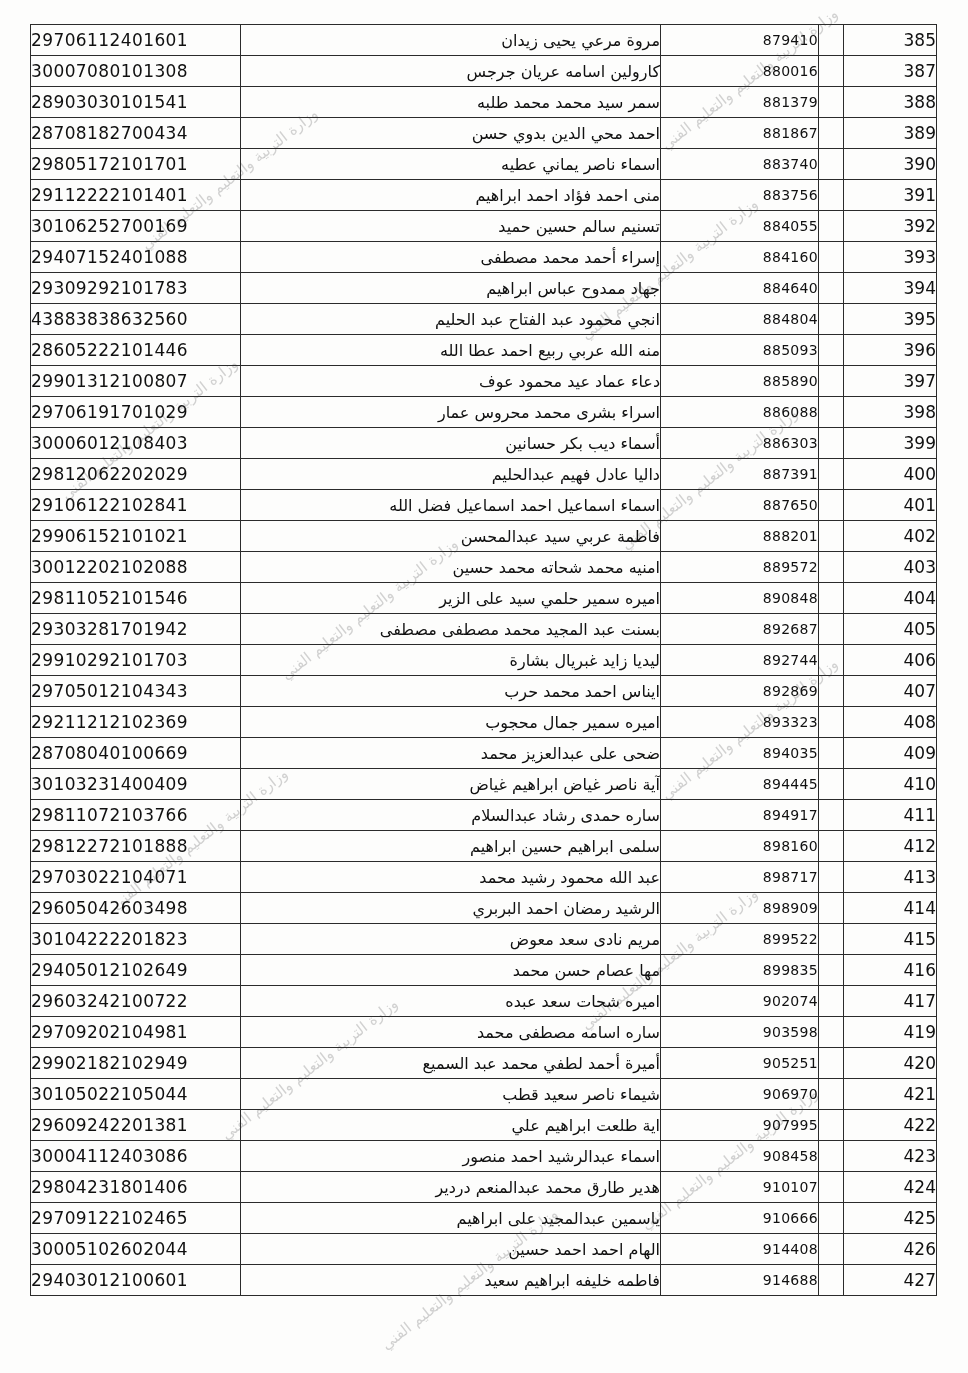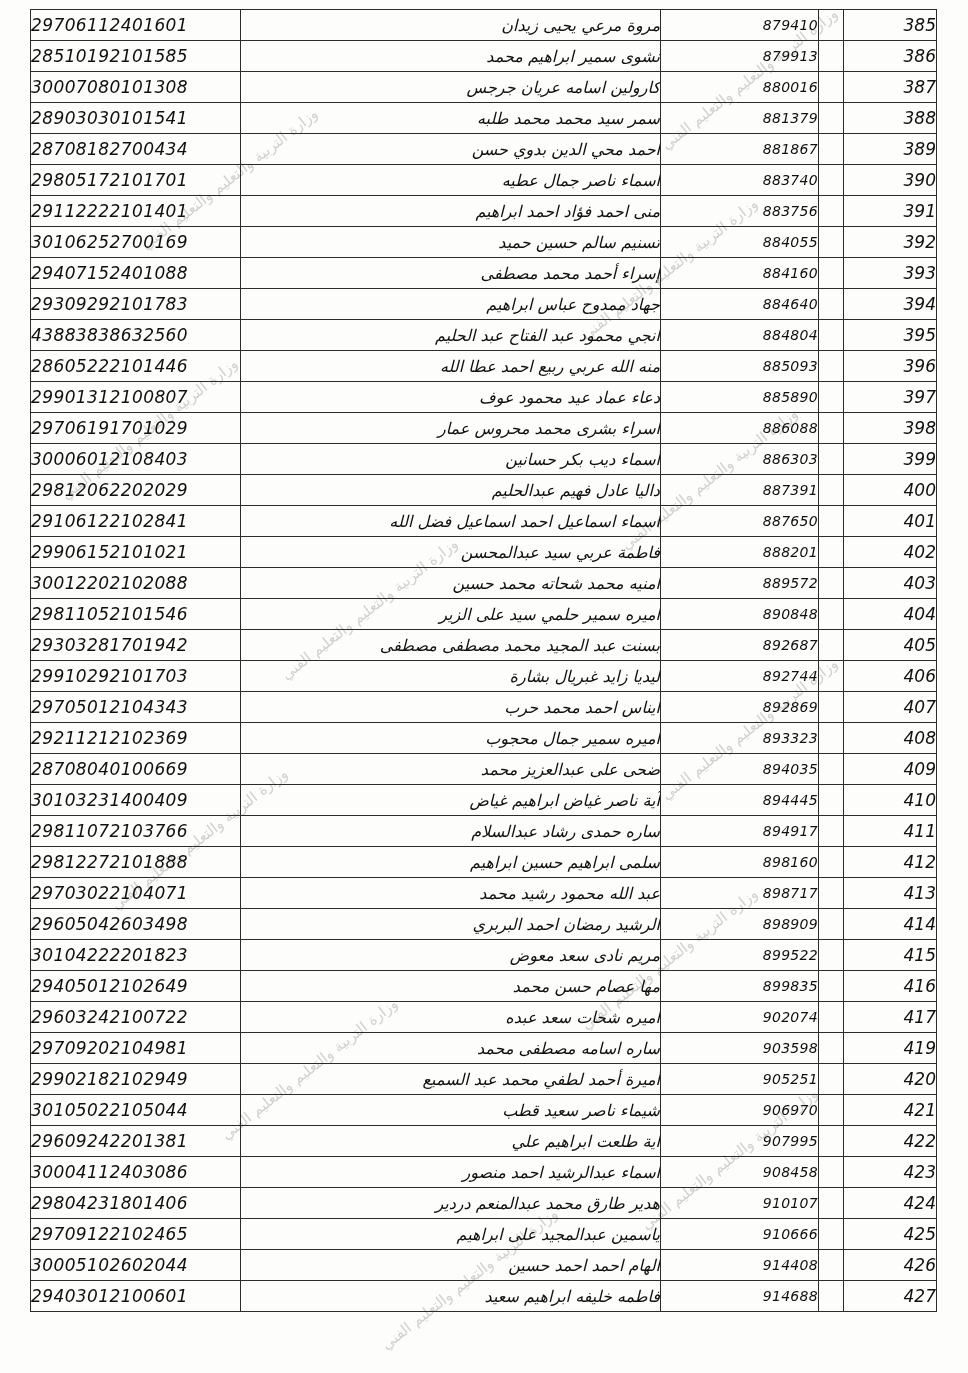--- a/index.html
+++ b/index.html
@@ -36,26 +36,25 @@
   .wm7  { left: 90px;  top: 830px; }
   .wm8  { left: 560px; top: 950px; }
   .wm9  { left: 200px; top: 1060px;}
   .wm10 { left: 620px; top: 1150px;}
   .wm11 { left: 360px; top: 1270px;}
 
   table.roster {
     position: absolute;
     z-index: 1;
     left: 30px;
-    top: 9px;
+    top: 24px;
     width: 906px;
     border-collapse: collapse;
     table-layout: fixed;
     background: transparent;
-    font-style: italic;
   }
   table.roster td {
     border: 1px solid #2b2b2b;
     height: 30px;
     padding: 0;
     color: #101010;
     vertical-align: middle;
     overflow: hidden;
     white-space: nowrap;
   }
@@ -120,27 +119,20 @@
     </colgroup>
     <tbody>
         <tr>
           <td class="id">29706112401601</td>
           <td class="name">مروة مرعي يحيى زيدان</td>
           <td class="seat">879410</td>
           <td class="gap"></td>
           <td class="no">385</td>
         </tr>
         <tr>
-          <td class="id">28510192101585</td>
-          <td class="name">نشوى سمير ابراهيم محمد</td>
-          <td class="seat">879913</td>
-          <td class="gap"></td>
-          <td class="no">386</td>
-        </tr>
-        <tr>
           <td class="id">30007080101308</td>
           <td class="name">كارولين اسامه عريان جرجس</td>
           <td class="seat">880016</td>
           <td class="gap"></td>
           <td class="no">387</td>
         </tr>
         <tr>
           <td class="id">28903030101541</td>
           <td class="name">سمر سيد محمد محمد طلبه</td>
           <td class="seat">881379</td>
@@ -149,21 +141,21 @@
         </tr>
         <tr>
           <td class="id">28708182700434</td>
           <td class="name">احمد محي الدين بدوي حسن</td>
           <td class="seat">881867</td>
           <td class="gap"></td>
           <td class="no">389</td>
         </tr>
         <tr>
           <td class="id">29805172101701</td>
-          <td class="name">اسماء ناصر جمال عطيه</td>
+          <td class="name">اسماء ناصر يماني عطيه</td>
           <td class="seat">883740</td>
           <td class="gap"></td>
           <td class="no">390</td>
         </tr>
         <tr>
           <td class="id">29112222101401</td>
           <td class="name">منى احمد فؤاد احمد ابراهيم</td>
           <td class="seat">883756</td>
           <td class="gap"></td>
           <td class="no">391</td>

